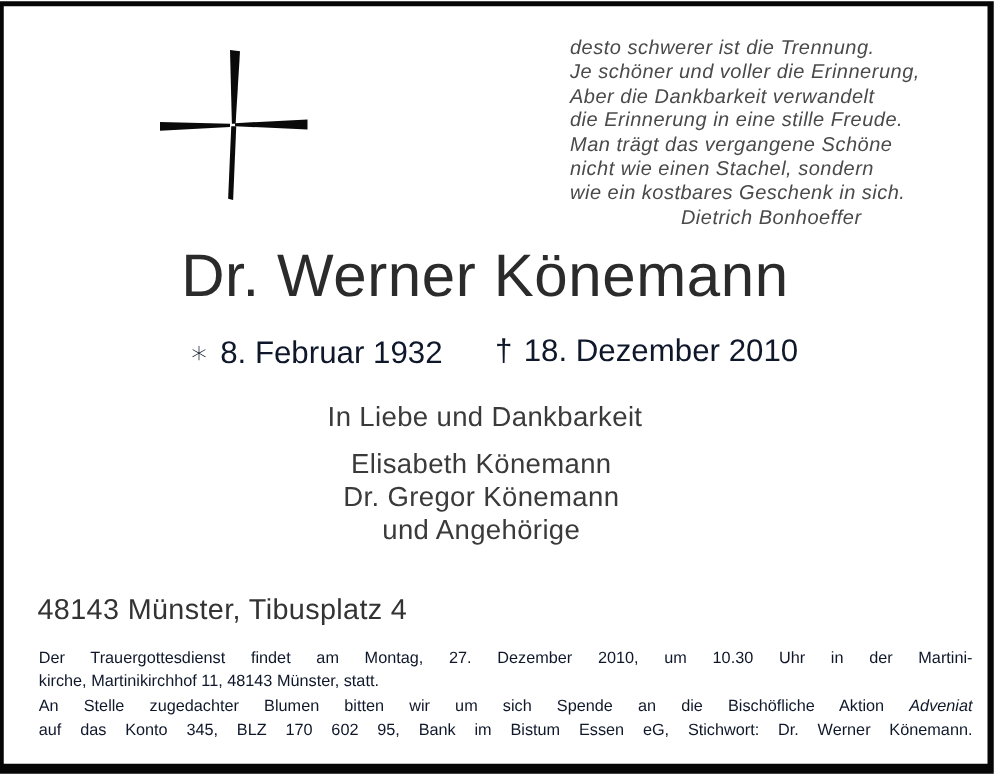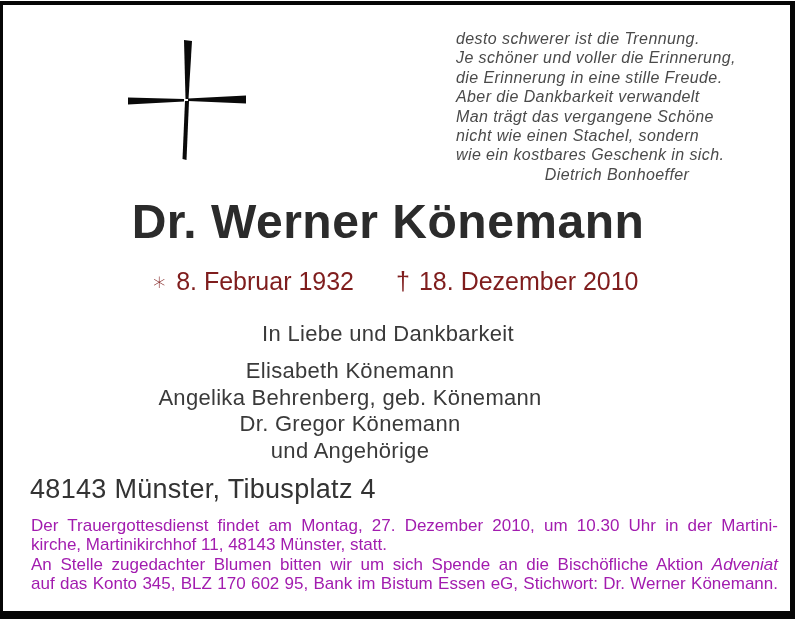--- a/index.html
+++ b/index.html
@@ -28,54 +28,55 @@
     font-style:italic;
     font-size:16px;line-height:19.4px;
     letter-spacing:0.4px;
     color:#4a4a4a;
     text-align:left;
   }
   .quote .attribution{ text-align:center; }
   .name{
     position:absolute;left:0;top:194px;width:776px;
     text-align:center;
-    font-size:48px;font-weight:700;
+    font-size:48px;font-weight:400;
     letter-spacing:0.5px;
     color:#2b2b2b;
     margin:0;
   }
   .dates{
     position:absolute;left:0;top:267px;width:790px;
     display:flex;justify-content:center;gap:42px;
     font-size:25px;font-weight:300;
-    color:#7f1d1d;
+    color:#0f172a;
   }
   .dates .sym{ display:inline-block;margin-right:9px; }
   .condolence{
     position:absolute;left:0;top:321px;width:776px;
     text-align:center;
     font-size:22px;color:#3a3a3a;
     letter-spacing:0.3px;
   }
   .mourners{
     position:absolute;left:0;top:358px;width:700px;
     text-align:center;
     font-size:22px;line-height:26.5px;
     color:#3a3a3a;
     letter-spacing:0.3px;
+    padding-left:35px;
   }
   .address{
     position:absolute;left:30px;top:474px;
-    font-size:27px;color:#333333;
+    font-size:23px;color:#333333;
     letter-spacing:0.3px;
   }
   .body-text{
     position:absolute;left:31px;top:516px;width:747px;
-    font-size:17px;line-height:19.3px;
-    color:#a21caf;
+    font-size:13px;line-height:19.3px;
+    color:#0f172a;
   }
   .body-text .fill{ text-align:justify; text-align-last:justify; }
   .body-text .ital{ font-style:italic;margin-top:20px; }
 </style>
 </head>
 <body>
 
 <div class="page">
 
   <div class="frame"></div>
@@ -83,22 +84,22 @@
   <svg class="cross" viewBox="0 0 130 128" aria-hidden="true">
     <polygon points="64,5 72,6 68.5,64 65.5,64" fill="#0a0a0a"></polygon>
     <polygon points="65,66 69,66 66.5,125 62.5,124" fill="#0a0a0a"></polygon>
     <polygon points="8,62.5 64,64 64,66.5 8,69.5" fill="#0a0a0a"></polygon>
     <polygon points="68,63.5 126,60.5 126,68.5 68,66" fill="#0a0a0a"></polygon>
   </svg>
 
   <div class="quote">
     <div>desto schwerer ist die Trennung.</div>
     <div>Je schöner und voller die Erinnerung,</div>
+    <div>Aber die Dankbarkeit verwandelt</div>
     <div>die Erinnerung in eine stille Freude.</div>
-    <div>Aber die Dankbarkeit verwandelt</div>
     <div>Man trägt das vergangene Schöne</div>
     <div>nicht wie einen Stachel, sondern</div>
     <div>wie ein kostbares Geschenk in sich.</div>
     <div class="attribution">Dietrich Bonhoeffer</div>
   </div>
 
   <h1 class="name">Dr. Werner Könemann</h1>
 
   <div class="dates">
     <span>
@@ -106,21 +107,20 @@
     </span>
     <span>
       <span class="sym">†</span><span>18. Dezember 2010</span>
     </span>
   </div>
 
   <div class="condolence">In Liebe und Dankbarkeit</div>
 
   <div class="mourners">
     <div>Elisabeth Könemann</div>
-    <div>Angelika Behrenberg, geb. Könemann</div>
     <div>Dr. Gregor Könemann</div>
     <div>und Angehörige</div>
   </div>
 
   <div class="address">48143 Münster, Tibusplatz 4</div>
 
   <div class="body-text">
     <div class="fill">Der Trauergottesdienst findet am Montag, 27. Dezember 2010, um 10.30 Uhr in der Martini-</div>
     <div>kirche, Martinikirchhof 11, 48143 Münster, statt.</div>
     <div class="fill"><span>An Stelle zugedachter Blumen bitten wir um sich Spende an die Bischöfliche Aktion </span><span class="ital">Adveniat</span></div>

